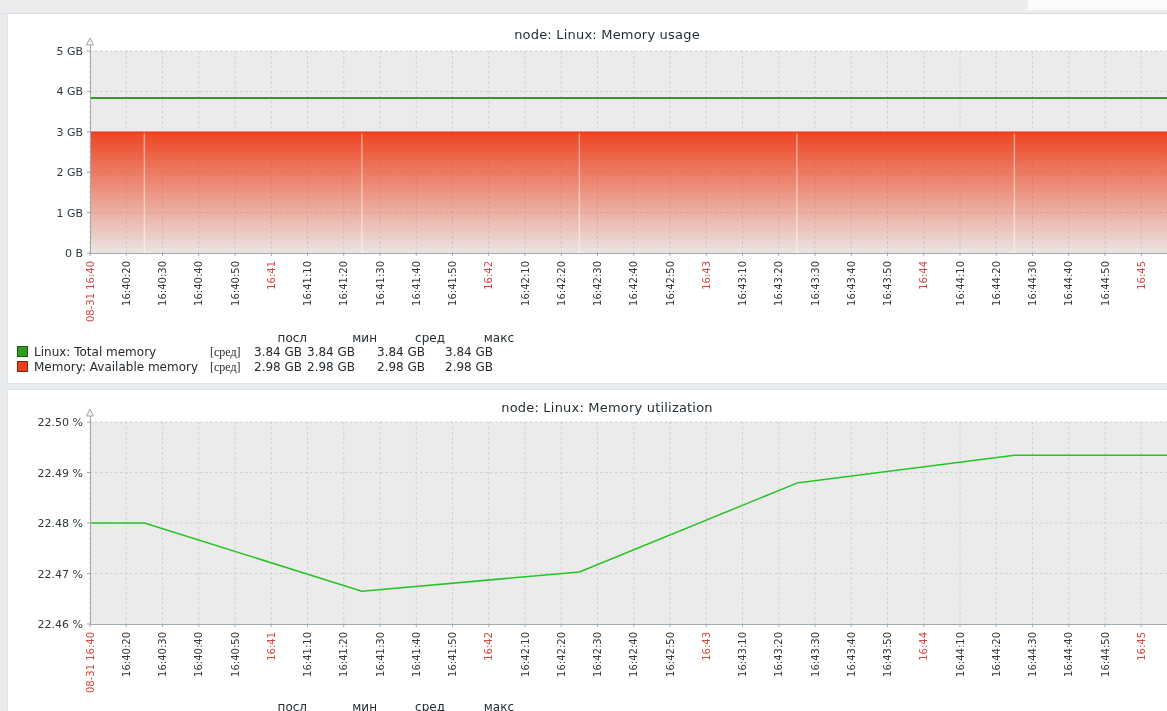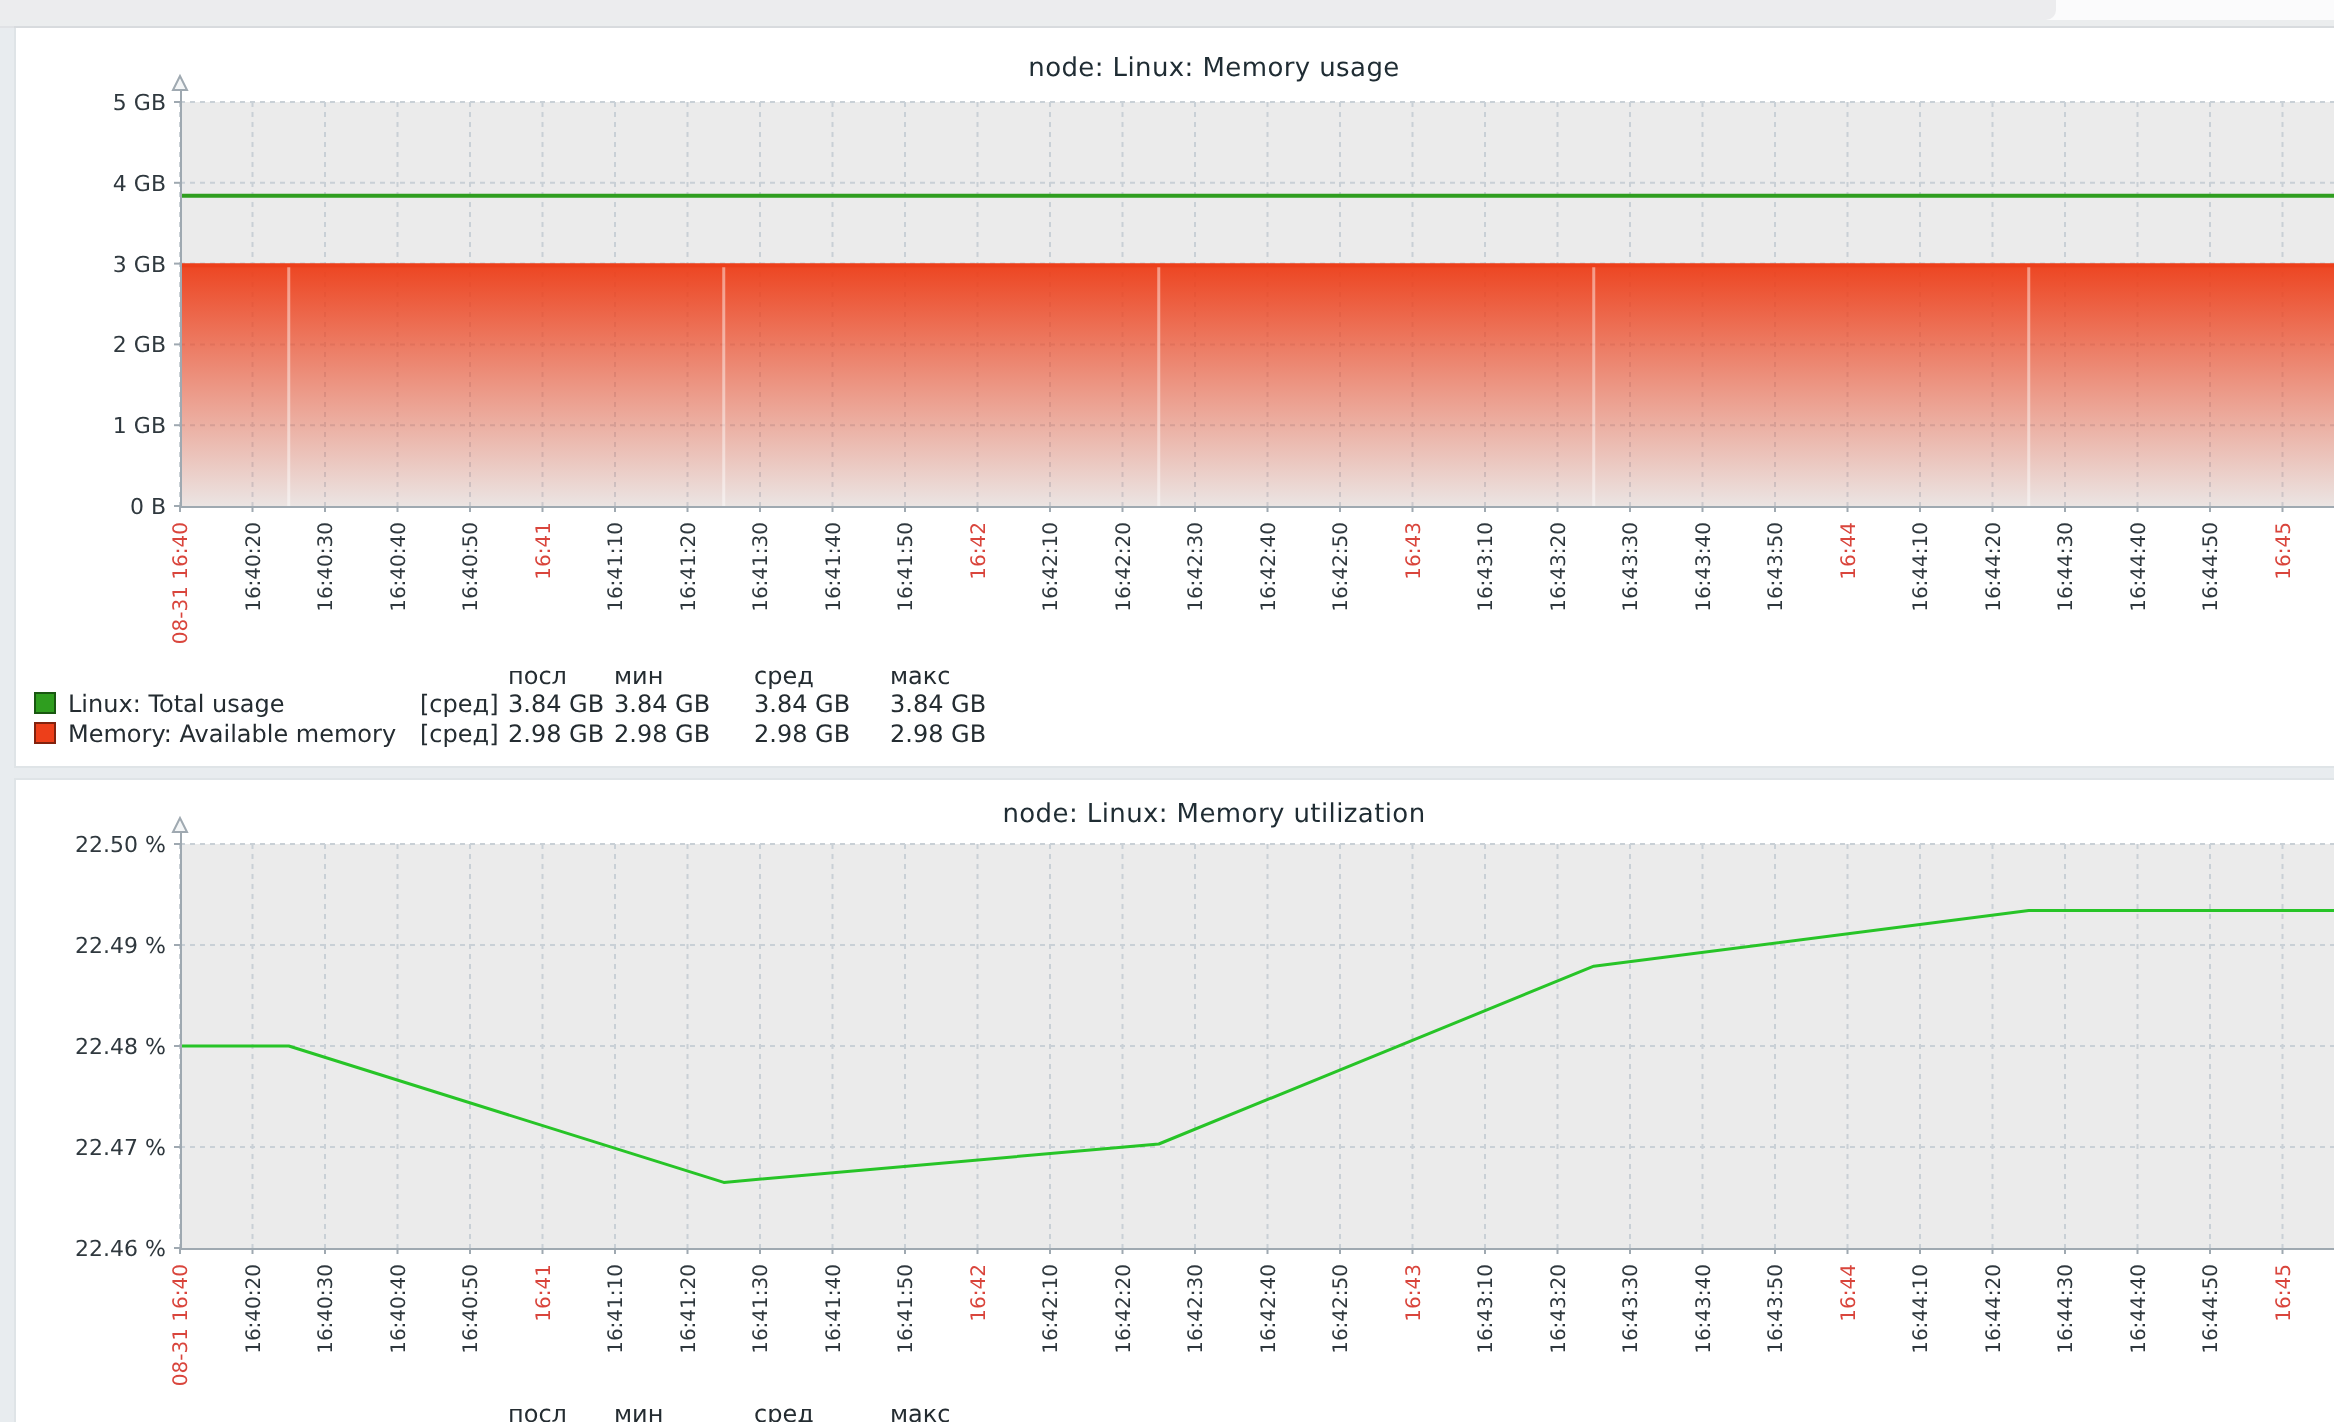--- a/index.html
+++ b/index.html
@@ -18,23 +18,23 @@
   .chart-title{position:absolute;left:0;width:1198px;text-align:center;font-size:13px;color:#1f2c33;letter-spacing:.2px;}
   .p1 .chart-title{top:13px;}
   .p2 .chart-title{top:10px;}
   .chart-svg{position:absolute;left:0;display:block;}
   .p1 .chart-svg{top:0;}
   .p2 .chart-svg{top:0;}
   .legend{position:absolute;left:8px;width:520px;font-size:12px;line-height:14px;color:#242c31;}
   .p1 .legend{top:317px;}
   .p2 .legend{top:310px;}
   .lrow{display:grid;grid-template-columns:18px 176px 44px 53px 70px 68px 69px;}
-  .lrow .hc{text-align:left;}
+  .lrow .hc{text-align:right;}
   .lrow .vc{text-align:left;}
-  .lrow .fn{text-align:left;}
+  .lrow .fn{text-align:left;font-family:Liberation Serif, serif;}
   .swatch{display:inline-block;width:11px;height:11px;margin:1px 0 0 1px;border:1px solid rgba(0,0,0,0.45);box-sizing:border-box;}
   .ellipsis{white-space:nowrap;overflow:hidden;}
 </style>
 </head>
 <body>
 
 <div class="chrome">
   <div class="chrome-left"></div>
   <div class="chrome-strip"></div>
 </div>
@@ -183,21 +183,21 @@
         <span></span>
         <span></span>
         <span></span>
         <span class="hc">посл</span>
         <span class="hc">мин</span>
         <span class="hc">сред</span>
         <span class="hc">макс</span>
       </div>
       <div class="lrow">
         <span><span class="swatch" style="background: rgb(47, 158, 31);"></span></span>
-        <span class="ellipsis">Linux: Total usage</span>
+        <span class="ellipsis">Linux: Total memory</span>
         <span class="fn">[сред]</span>
         <span class="vc">3.84 GB</span>
         <span class="vc">3.84 GB</span>
         <span class="vc">3.84 GB</span>
         <span class="vc">3.84 GB</span>
       </div>
       <div class="lrow">
         <span><span class="swatch" style="background: rgb(237, 63, 26);"></span></span>
         <span class="ellipsis">Memory: Available memory</span>
         <span class="fn">[сред]</span>

